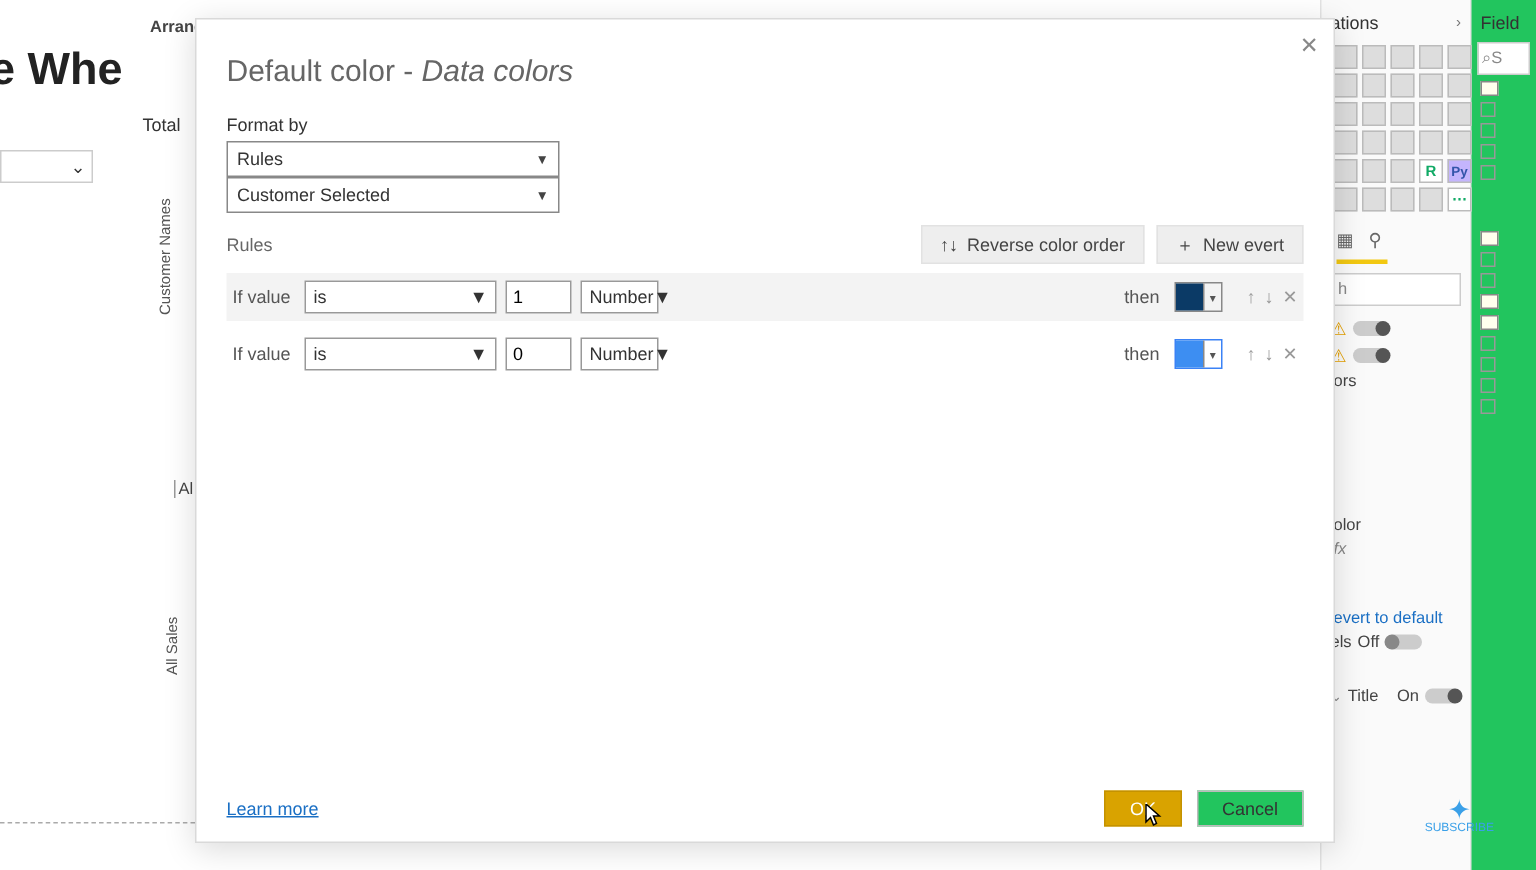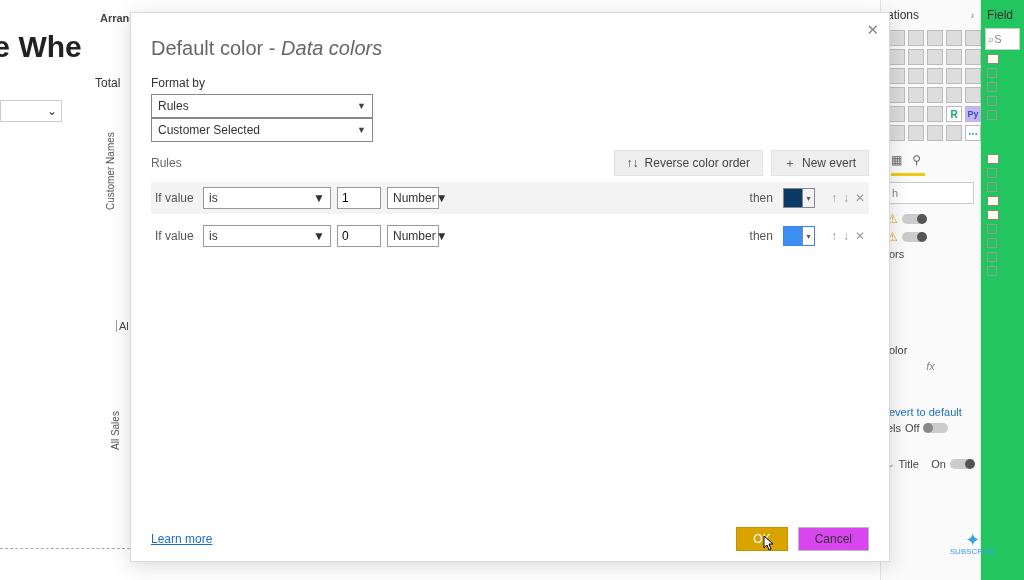--- a/index.html
+++ b/index.html
@@ -31,21 +31,21 @@
   .search-box { margin:0 4px 6px 4px; height:22px; border:1px solid #ccc; background:#fff; display:flex; align-items:center; padding:0 4px; font-size:11px; color:#888;}
   .side-row { display:flex; align-items:center; gap:4px; padding:2px 4px; font-size:11px; color:#444;}
   .warn { color:#e6a100; font-size:12px;}
   .toggle { width:24px; height:10px; border-radius:6px; background:#ccc; position:relative; }
   .toggle::after{ content:""; position:absolute; width:10px; height:10px; border-radius:50%; background:#555; right:-1px; top:0;}
   .toggle.off::after{ left:-1px; right:auto; background:#888;}
   .side-text { font-size:11px; color:#444; padding:2px 6px;}
   .side-link { color:#1a6fc4; cursor:pointer;}
   .tbl-ico { width:12px; height:10px; border:1px solid #888; background:#ffe; display:inline-block; margin-right:2px;}
   .checkbox { width:10px; height:10px; border:1px solid #999; display:inline-block;}
-  .fx { font-style:italic; color:#888;text-align:center;}
+  .fx { font-style:italic; color:#888;}
 
   
   .dialog { position:absolute; top:12px; left:130px; width:760px; height:550px; background:#fff; border:1px solid #d9d9d9; box-shadow:0 4px 20px rgba(0,0,0,.15); display:flex; flex-direction:column;}
   .dialog .close { position:absolute; top:8px; right:10px; color:#888; cursor:pointer; font-size:15px;}
   .dialog .title { padding:24px 20px 8px 20px; font-size:20px; color:#666;}
   .dialog .title .sub { font-style:italic;}
   .dialog .body { flex:1; padding:0 20px; overflow:auto; }
   .section-label { font-size:12px; color:#333; margin:8px 0 4px 0;}
   .select { width:222px; height:24px; border:1px solid #888; background:#fff; display:flex; align-items:center; justify-content:space-between; padding:0 6px; font-size:12px; cursor:pointer;}
   .select .caret { font-size:9px; color:#444;}
@@ -62,21 +62,21 @@
   .typ { width:52px;}
   .val-input { width:44px; height:22px; border:1px solid #999; padding:0 4px; font-size:12px;}
   .color-pick { display:flex; border:1px solid #888;}
   .swatch { width:18px; height:18px;}
   .drop { width:12px; height:18px; display:flex; align-items:center; justify-content:center; border-left:1px solid #888; font-size:8px; color:#555; cursor:pointer;}
   .row-tools { display:flex; gap:6px; color:#999; margin-left:10px;}
   .row-tools span { cursor:pointer; font-size:12px;}
   .dialog .footer { height:44px; display:flex; align-items:center; padding:0 20px; gap:10px;}
   .learn { color:#1a6fc4; text-decoration:underline; font-size:12px; cursor:pointer;}
   .spacer { flex:1;}
-  .btn { height:24px; padding:0 16px; border:1px solid #bbb; background:#d946ef; font-size:12px; cursor:pointer; display:flex; align-items:center;}
+  .btn { height:24px; padding:0 16px; border:1px solid #bbb; background:#22c55e; font-size:12px; cursor:pointer; display:flex; align-items:center;}
   .btn.primary { background:#d9a300; border-color:#c49200; color:#fff; position:relative;}
   .cursor { position:absolute; width:14px; height:16px; pointer-events:none; }
   .cursor svg { width:14px; height:16px; }
   .sel-outline { border:1px solid #3b82f6 !important; }
 
   .subscribe { position:absolute; right:28px; bottom:24px; text-align:center; font-size:8px; color:#3aa0e8; }
   .subscribe .logo { font-size:18px; line-height:14px;}
 </style>
 </head>
 <body>

